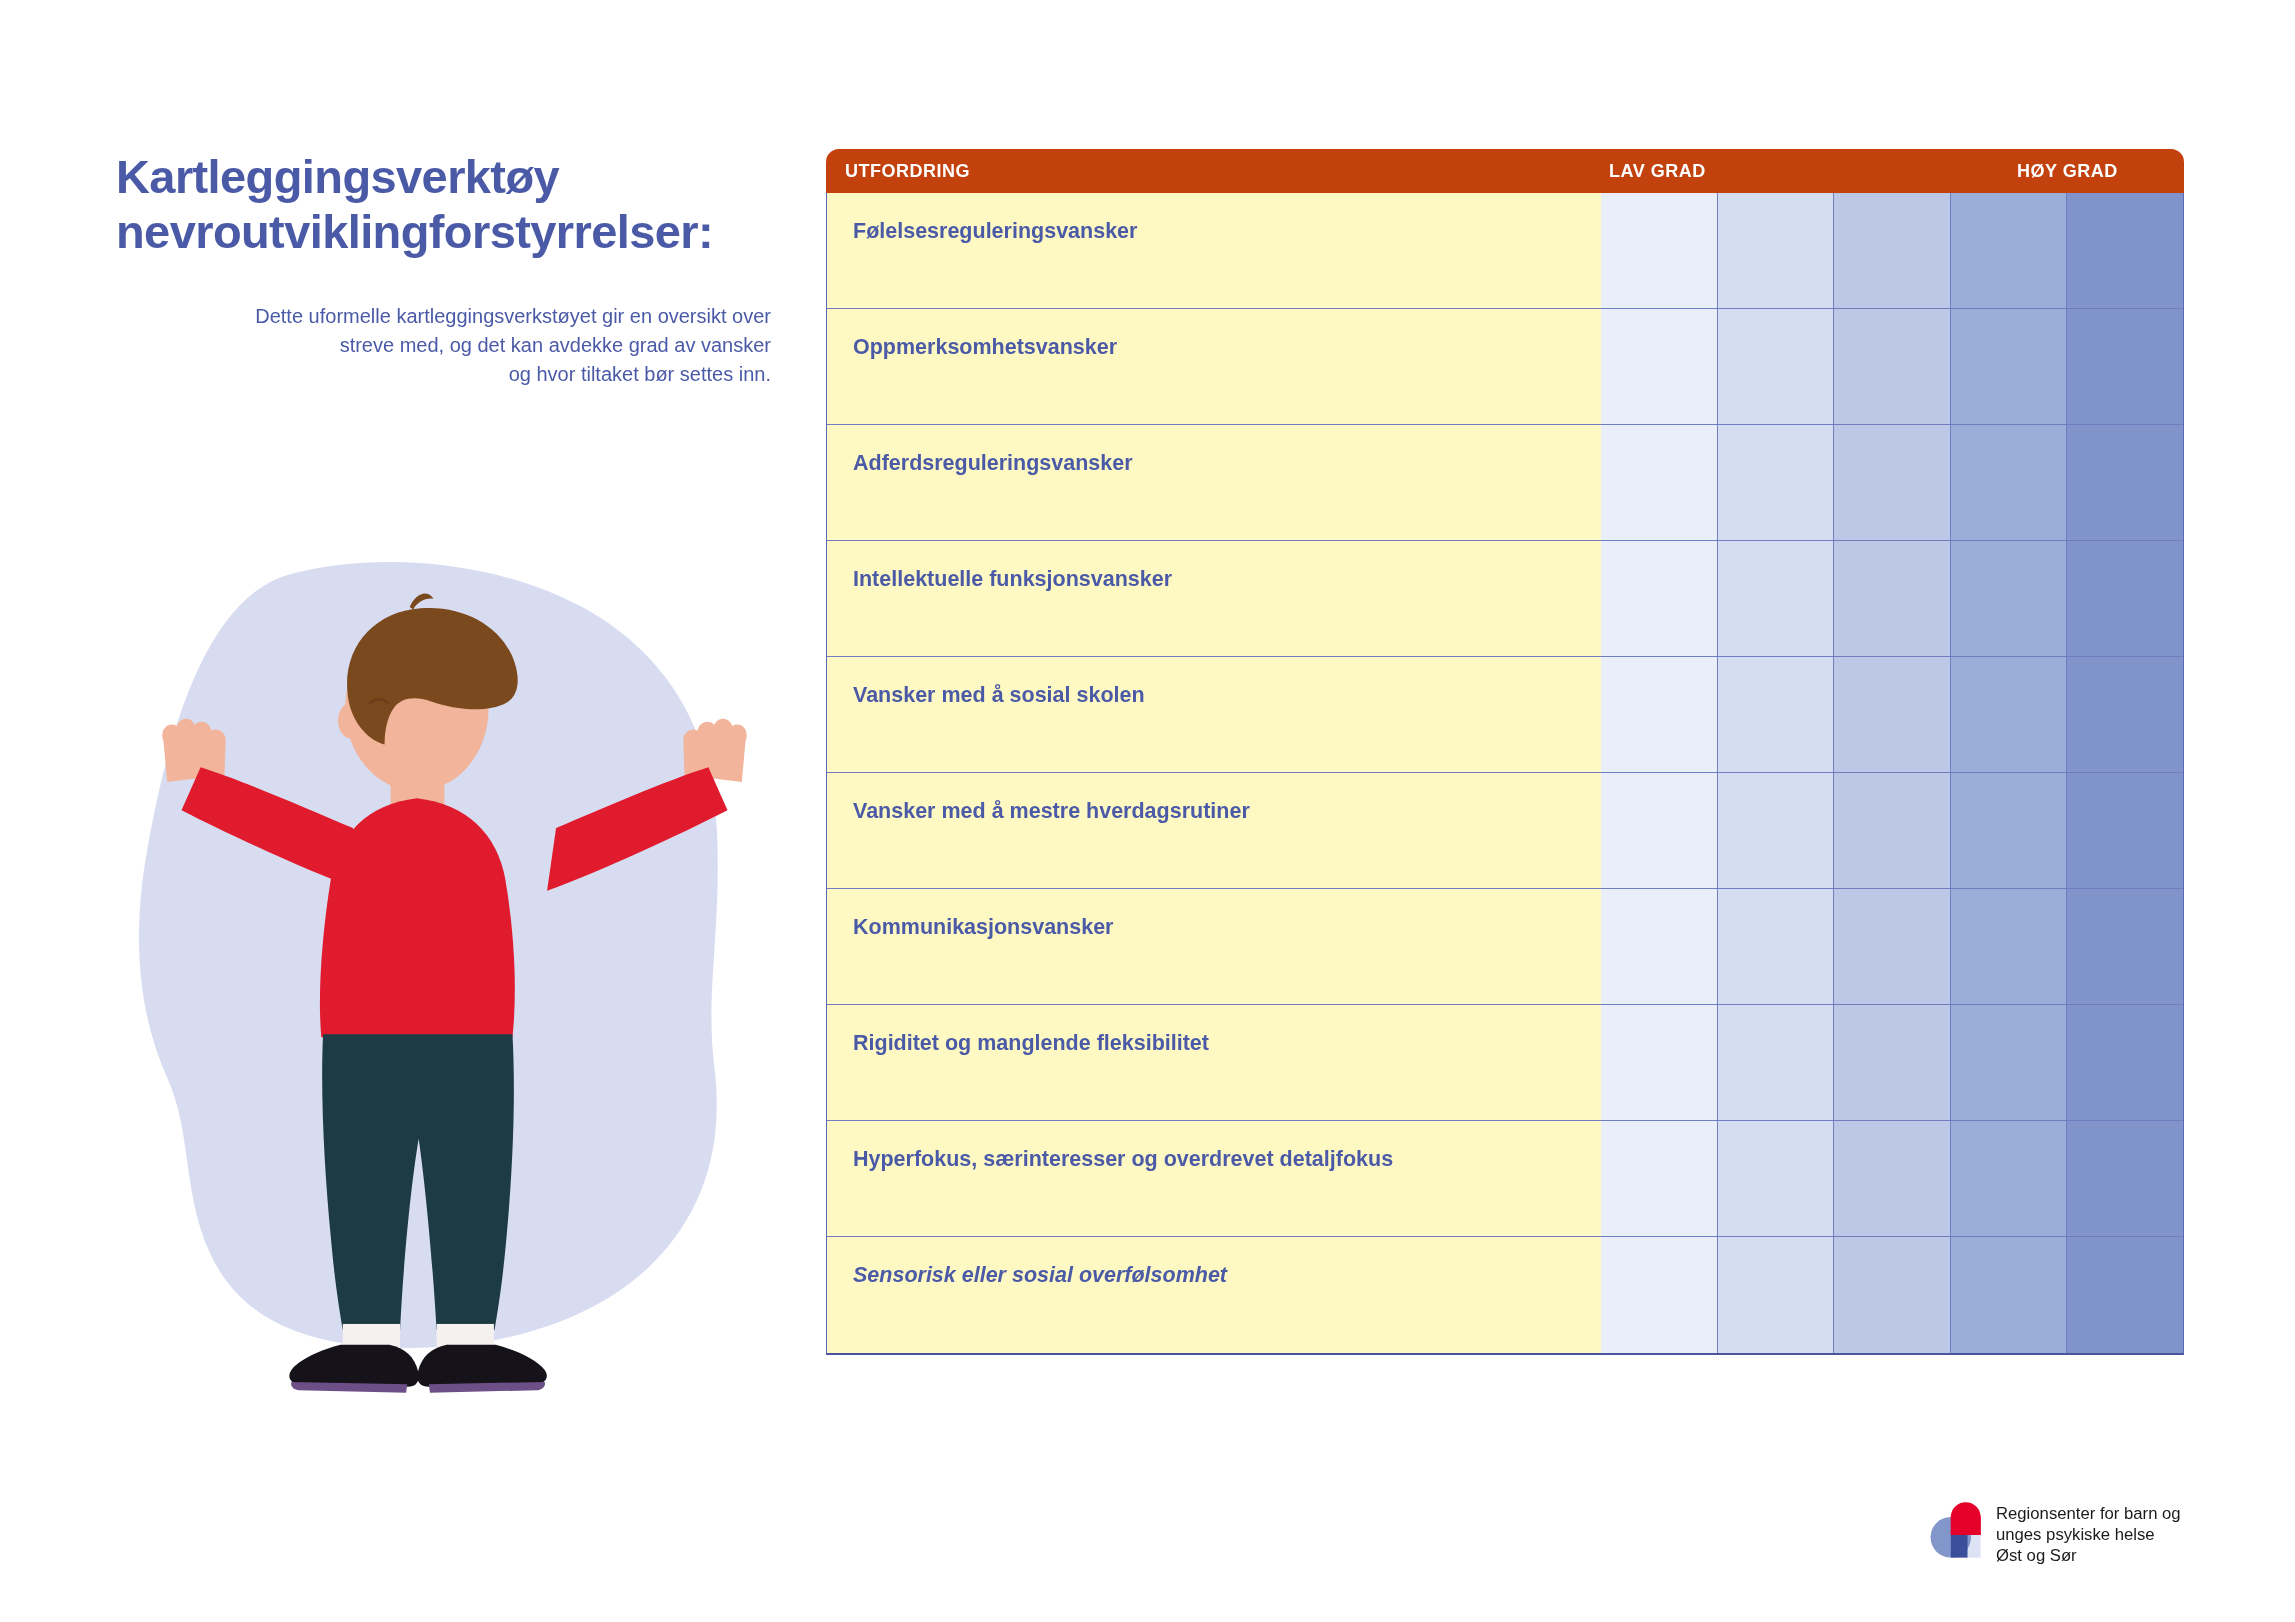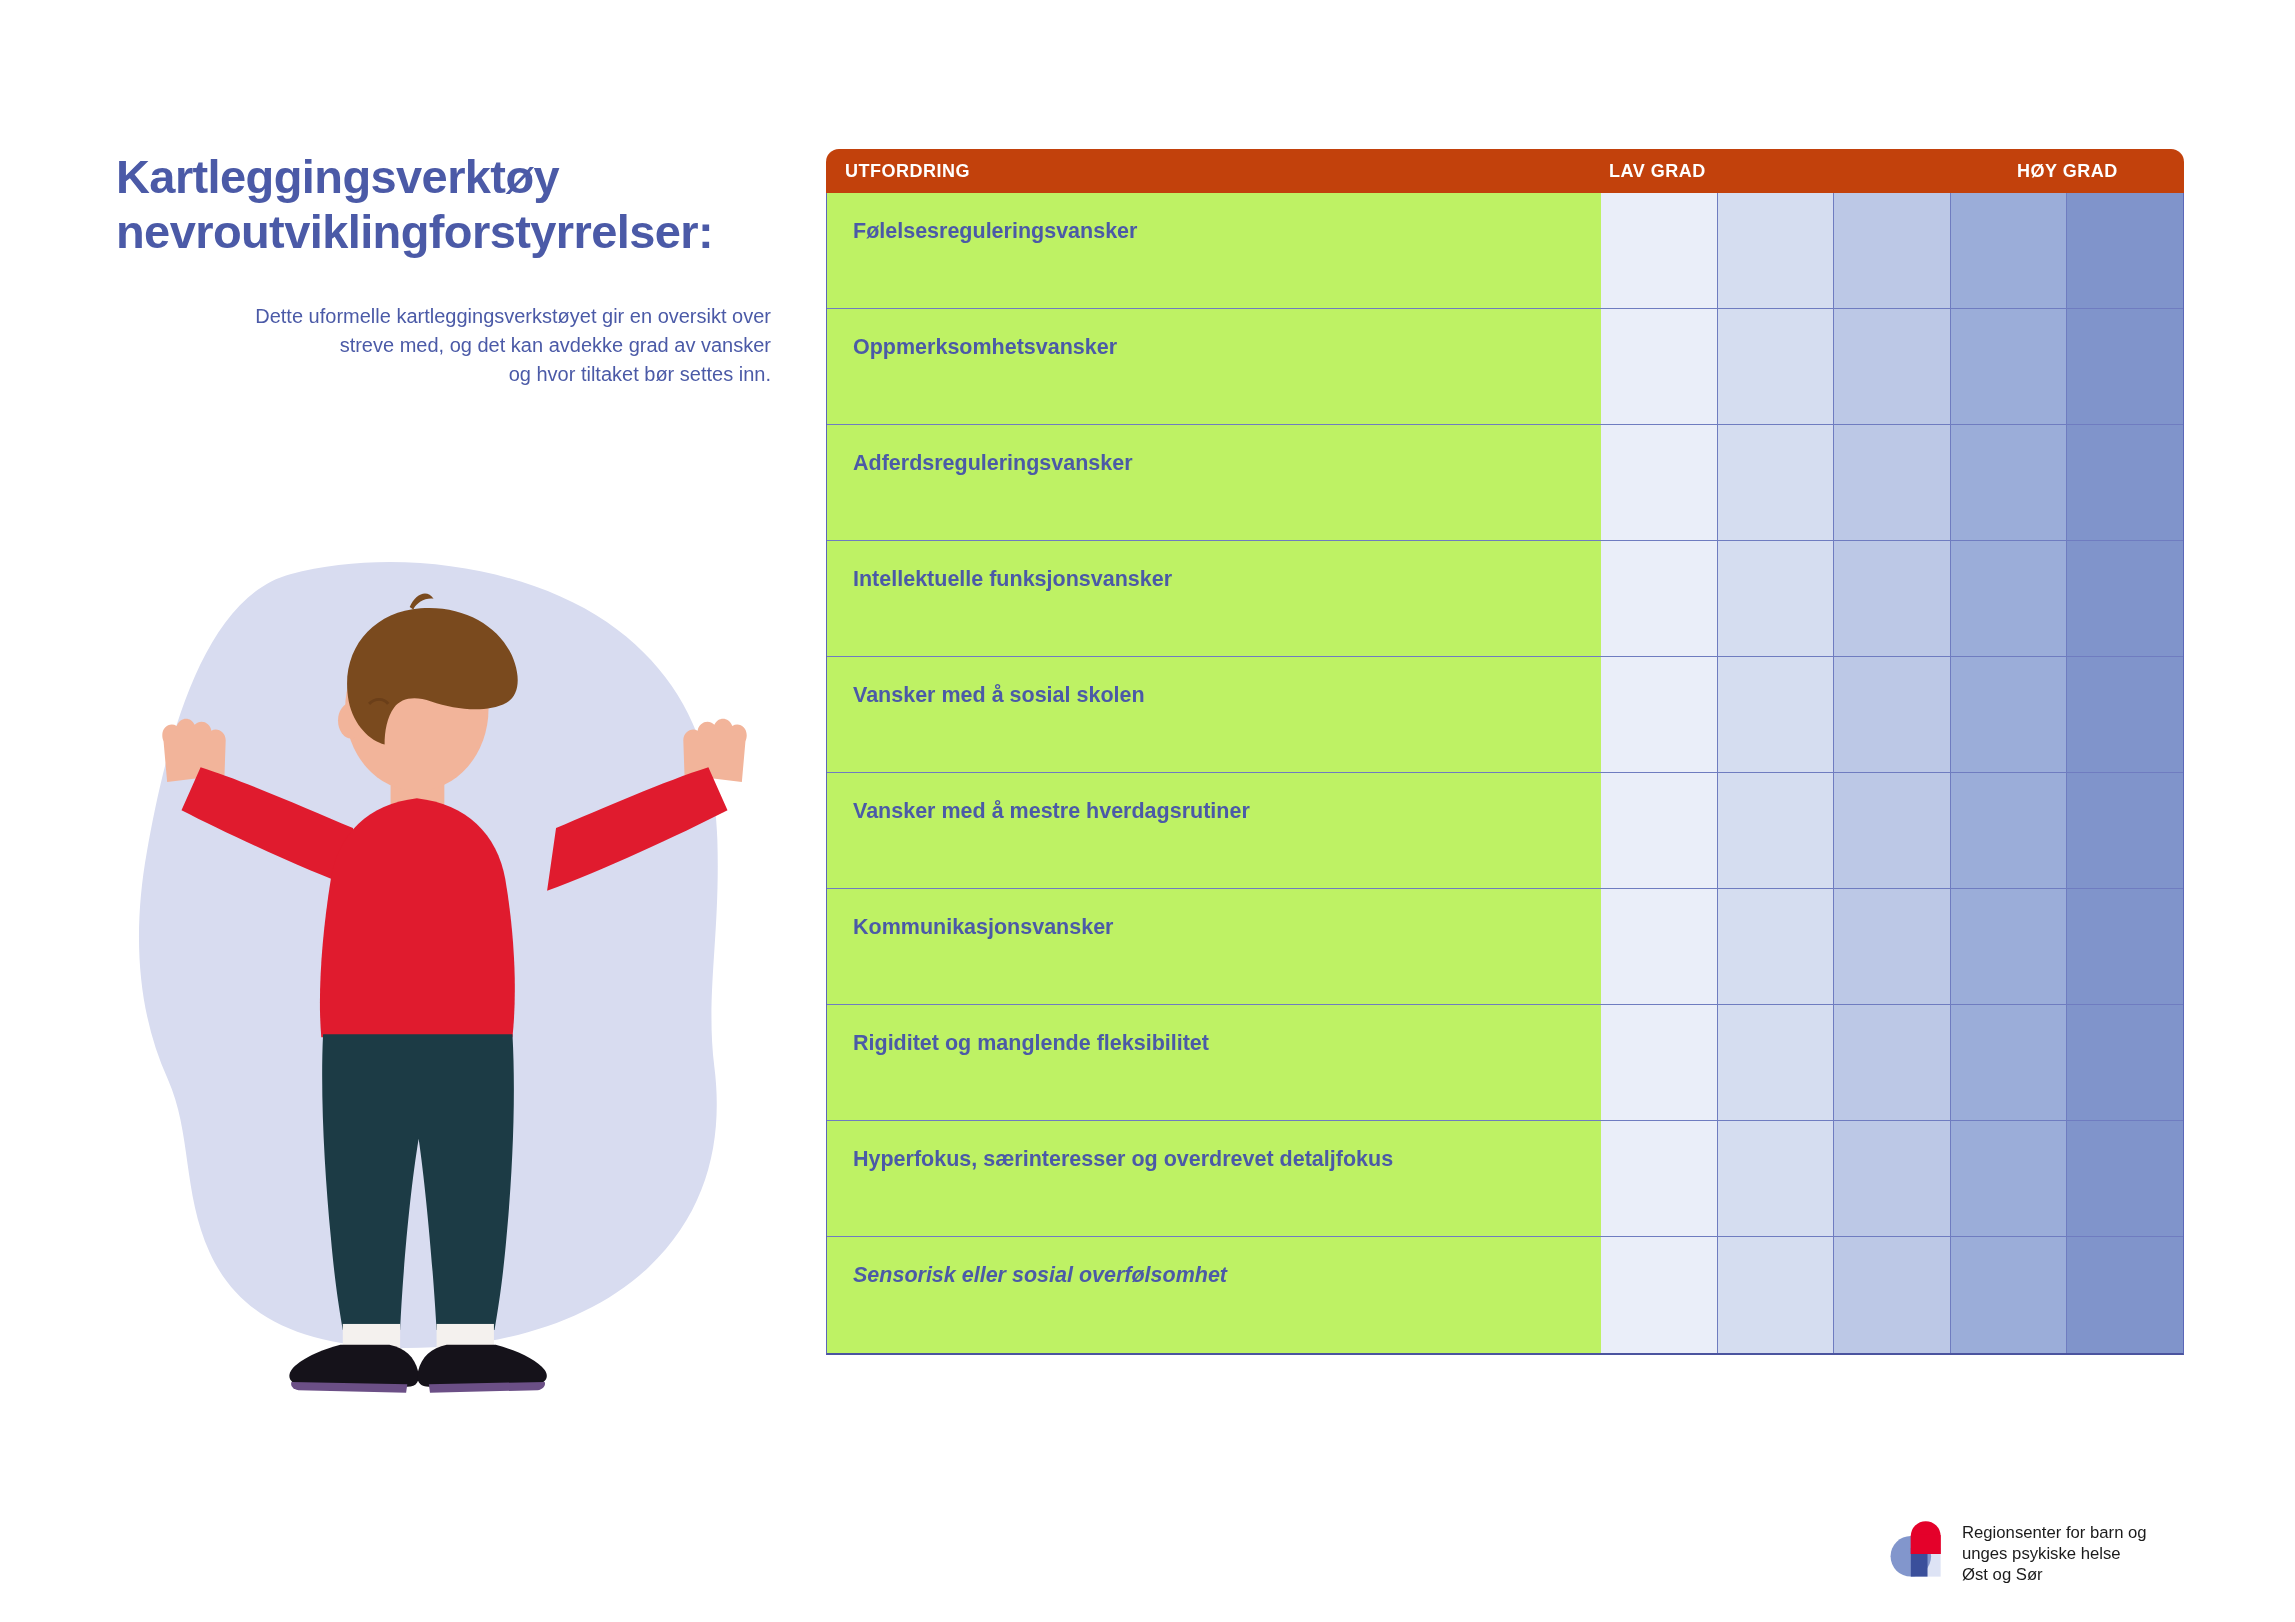--- a/index.html
+++ b/index.html
@@ -81,21 +81,21 @@
   }
   .hdr-utfordring { left: 19px; }
   .hdr-lav  { left: 783px; }
   .hdr-hoy  { left: 1191px; }
 
   .matrix-body {
     position: relative;
     border-left: 1.8px solid #5b67b8;
     border-right: 1.8px solid #5b67b8;
     border-bottom: 2.4px solid #4b549f;
-    background: #bef264;
+    background: #fef9c3;
   }
 
   
   .grad-cols {
     position: absolute;
     left: 774px;
     top: 0;
     bottom: 0;
     right: 0;
     display: flex;
@@ -121,26 +121,25 @@
     color: #4b5aa7;
     font-size: 21.5px;
     font-weight: 700;
     white-space: nowrap;
     z-index: 3;
   }
 
   
   .logo-block {
     position: absolute;
-    left: 1884px;
+    left: 1924px;
     top: 1498px;
     display: flex;
     align-items: flex-start;
-    gap: 16px;
-    margin-top: 19px;
+    gap: 10px;
   }
   .logo-mark { width: 62px; height: 62px; flex: 0 0 auto; }
   .logo-text {
     color: #1b1b1b;
     font-size: 16.7px;
     line-height: 1.26;
     font-weight: 400;
     padding-top: 4.8px;
   }
   .logo-text span { display: block; white-space: nowrap; }

